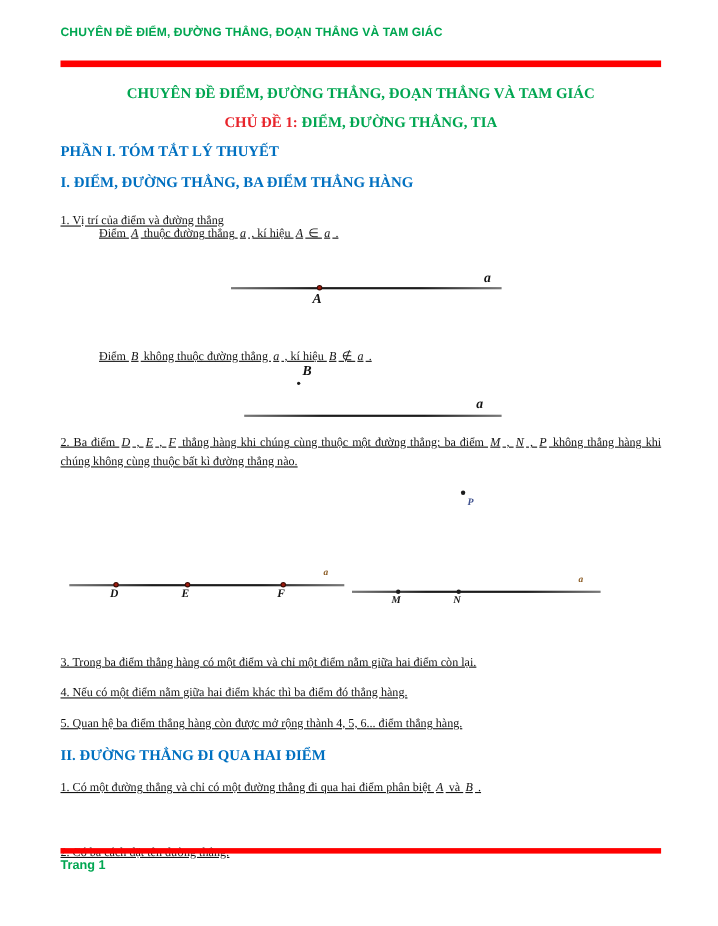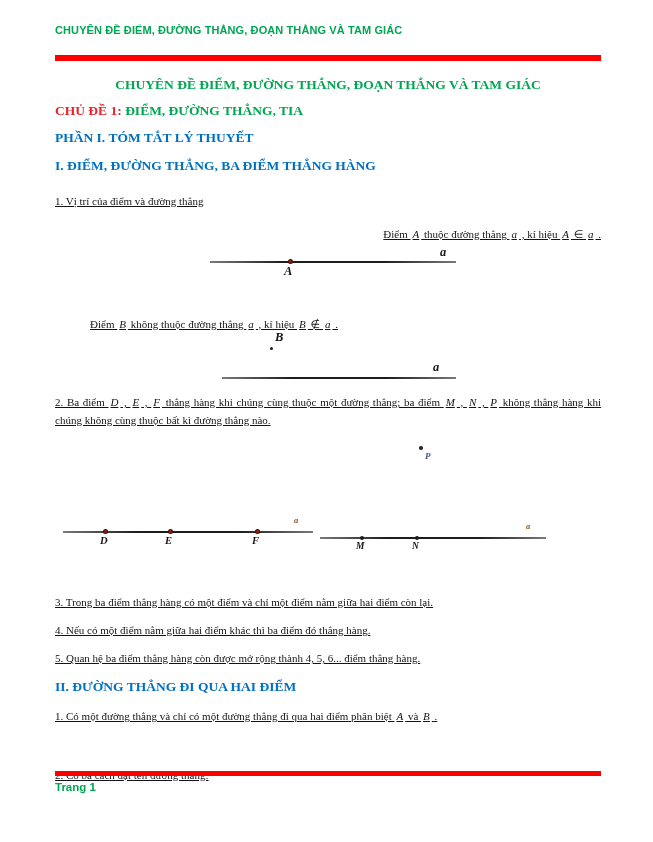--- a/index.html
+++ b/index.html
@@ -10,32 +10,32 @@
   .content-left { left:55px; width:546px; }
 
   
   .run-head { top:24px; font-family:"Liberation Sans", sans-serif; font-weight:bold; font-size:11px; color:#00A651; letter-spacing:.1px; }
   .rule-red { background:#FF0000; height:6px; top:55px; }
   .footer-rule { background:#FF0000; height:5px; top:771px; }
   .footer-row { top:781px; display:flex; justify-content:space-between; font-family:"Liberation Sans", sans-serif; font-weight:bold; font-size:11.5px; color:#00A651; }
 
   
   .doc-title { top:77px; text-align:center; font-weight:bold; font-size:13.5px; color:#00A651; }
-  .doc-subtitle { top:103px; font-weight:bold; font-size:13.5px; }
+  .doc-subtitle { top:103px; text-align:center; font-weight:bold; font-size:13.5px; }
   .doc-subtitle .red { color:#E8242B; }
   .doc-subtitle .green { color:#00A651; }
   .h-blue { font-weight:bold; font-size:13.5px; color:#0070C0; }
   .part-heading { top:130px; }
   .sec1-heading { top:158px; }
   .sec2-heading { top:679px; }
 
   
   .para { font-size:11px; line-height:1.6;text-decoration:underline; }
   .p-item1 { top:193px; }
-  .p-A  { top:226px; padding-left:35px;text-align:right; }
+  .p-A  { top:204px; padding-left:35px; }
   .p-B  { top:316px; padding-left:35px; }
   .p-2  { top:394px; text-align:justify; }
   .p-3  { top:594px; }
   .p-4  { top:622px; }
   .p-5  { top:650px; }
   .p-s2-1 { top:708px; }
   .p-s2-2 { top:767px; }
   .mvar { font-style:italic; padding:0 2px; }
 
   

